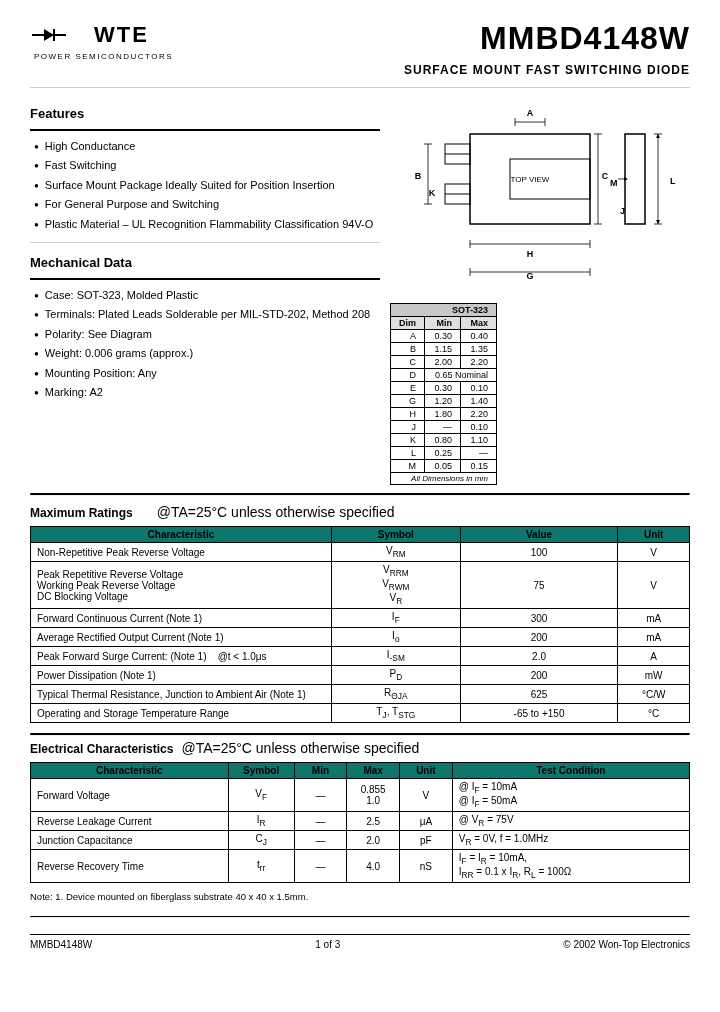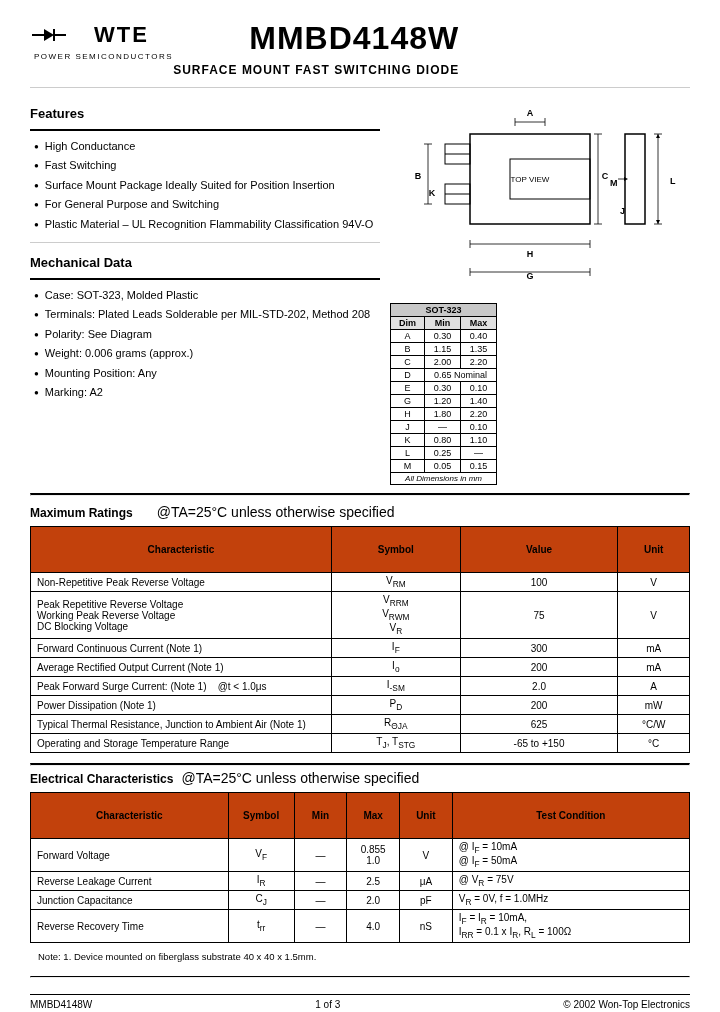--- a/index.html
+++ b/index.html
@@ -9,21 +9,21 @@
       background: #fff;
       color: #000;
       width: 720px;
       min-height: 1012px;
       padding: 20px 30px;
     }
 
     
     .header {
       display: flex;
-      justify-content: flex-start;
+      justify-content: space-between;
       align-items: flex-start;
       margin-bottom: 10px;
     }
     .logo-area {
       display: flex;
       flex-direction: column;
       align-items: flex-start;
     }
     .logo-sub {
       font-size: 8px;
@@ -95,41 +95,41 @@
       flex-shrink: 0;
     }
     .sot323-table {
       border-collapse: collapse;
       font-size: 9px;
       margin-top: 4px;
     }
     .sot323-table th, .sot323-table td {
       border: 1px solid #000;
       padding: 1px 8px;
-      text-align: center;
+      text-align: right;
     }
     .sot323-table th {
       background: #e0e0e0;
       font-weight: bold;
     }
     .sot323-table .col-dim { width: 28px; }
     .sot323-table .col-min { width: 36px; }
     .sot323-table .col-max { width: 36px; }
 
     
     .data-table {
       width: 100%;
       border-collapse: collapse;
       font-size: 10px;
       margin-top: 6px;
     }
     .data-table th {
-      background: #c2410c;
+      background: #0f766e;
       border: 1px solid #000;
-      padding: 17px 6px;
+      padding: 2px 6px;
       text-align: center;
       font-weight: bold;
     }
     .data-table td {
       border: 1px solid #000;
       padding: 2px 6px;
       text-align: center;
       vertical-align: middle;
     }
     .data-table td.left { text-align: left; }
@@ -145,21 +145,20 @@
       justify-content: space-between;
       font-size: 10px;
       border-top: 1px solid #000;
       margin-top: 16px;
       padding-top: 4px;
     }
 
     .note-text {
       font-size: 9.5px;
       margin-top: 8px;
-      margin-left: 8px;
     }
 
     
     .divider {
       border: none;
       border-top: 1px solid #ccc;
       margin: 6px 0;
     }
   </style>
 </head>

